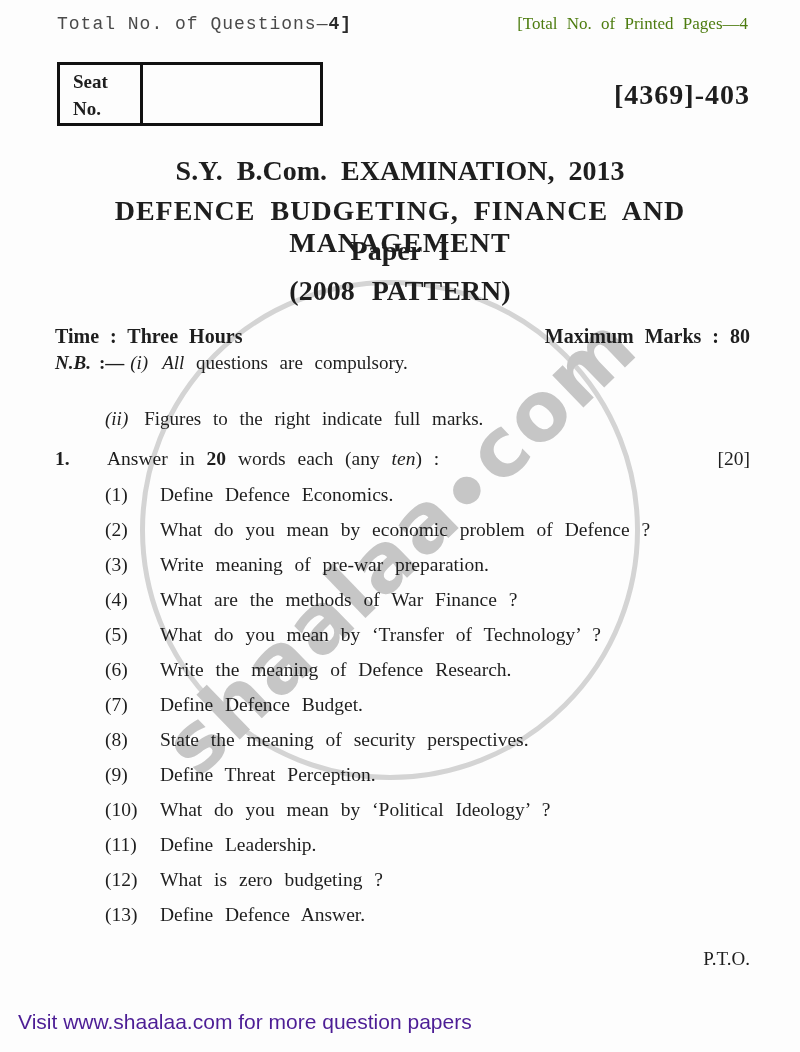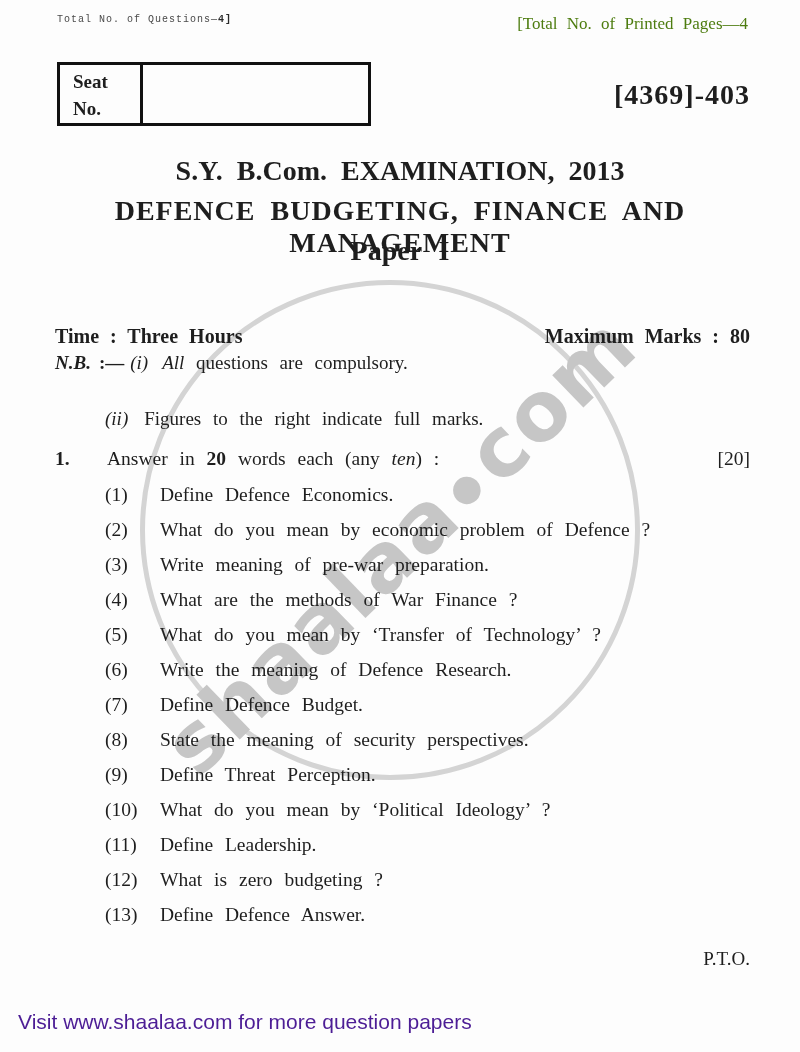--- a/index.html
+++ b/index.html
@@ -20,25 +20,25 @@
     font-family:"DejaVu Sans", sans-serif; font-weight:bold;
     font-size:82px; letter-spacing:2px; color:#c6c6c6;
     white-space:nowrap; user-select:none;
   }
   .wm-dot { font-size:36px; vertical-align:12px; padding:0 8px; }
   
   .layer { position:absolute; inset:0; z-index:1; }
   
   .hdr { position:absolute; top:14px; left:57px; right:52px;
          display:flex; justify-content:space-between; align-items:flex-start; }
-  .hdr-left { font-family:"Liberation Mono", monospace; font-size:10px; color:#4a4a4a; letter-spacing:1px; }
+  .hdr-left { font-family:"Liberation Mono", monospace; font-size:18px; color:#4a4a4a; letter-spacing:1px; }
   .hdr-left b { color:#2a2a2a; }
   .hdr-right { font-size:17px; color:#4d7c0f; word-spacing:5px; }
   
-  .seat-box { position:absolute; top:62px; left:57px; width:314px; height:64px;
+  .seat-box { position:absolute; top:62px; left:57px; width:266px; height:64px;
               border:3px solid #111; display:flex; background:transparent; }
   .seat-label { width:83px; border-right:3px solid #111; padding:3px 0 0 13px;
                 font-weight:bold; font-size:19px; line-height:27px; }
   .seat-input { flex:1; }
   .paper-code { position:absolute; top:79px; right:50px;
                 font-weight:bold; font-size:28px; letter-spacing:1px; }
   
   .title { position:absolute; left:0; right:0; text-align:center;
            font-weight:bold; font-size:28px; word-spacing:7px; }
   .t1 { top:155px; }
@@ -94,20 +94,21 @@
         <div>No.</div>
       </div>
       <div class="seat-input"></div>
     </div>
 
     <div class="paper-code">[4369]-403</div>
 
     <div class="title t1">S.Y. B.Com. EXAMINATION, 2013</div>
     <div class="title t2">DEFENCE BUDGETING, FINANCE AND MANAGEMENT</div>
     <div class="title t3">Paper I</div>
+    <div class="title t4">(2008 PATTERN)</div>
 
     <div class="time-row">
       <div>Time : Three Hours</div>
       <div>Maximum Marks : 80</div>
     </div>
 
     <div class="nb-line1"><span class="nb-label">N.B.</span><span class="nb-sep">:—</span><span class="it nb-num1">(i)</span><span class="it">All</span> <span>questions are compulsory.</span></div>
     <div class="nb-line2"><span class="nb-num2">(ii)</span><span>Figures to the right indicate full marks.</span></div>
 
     <div class="q1-head">

